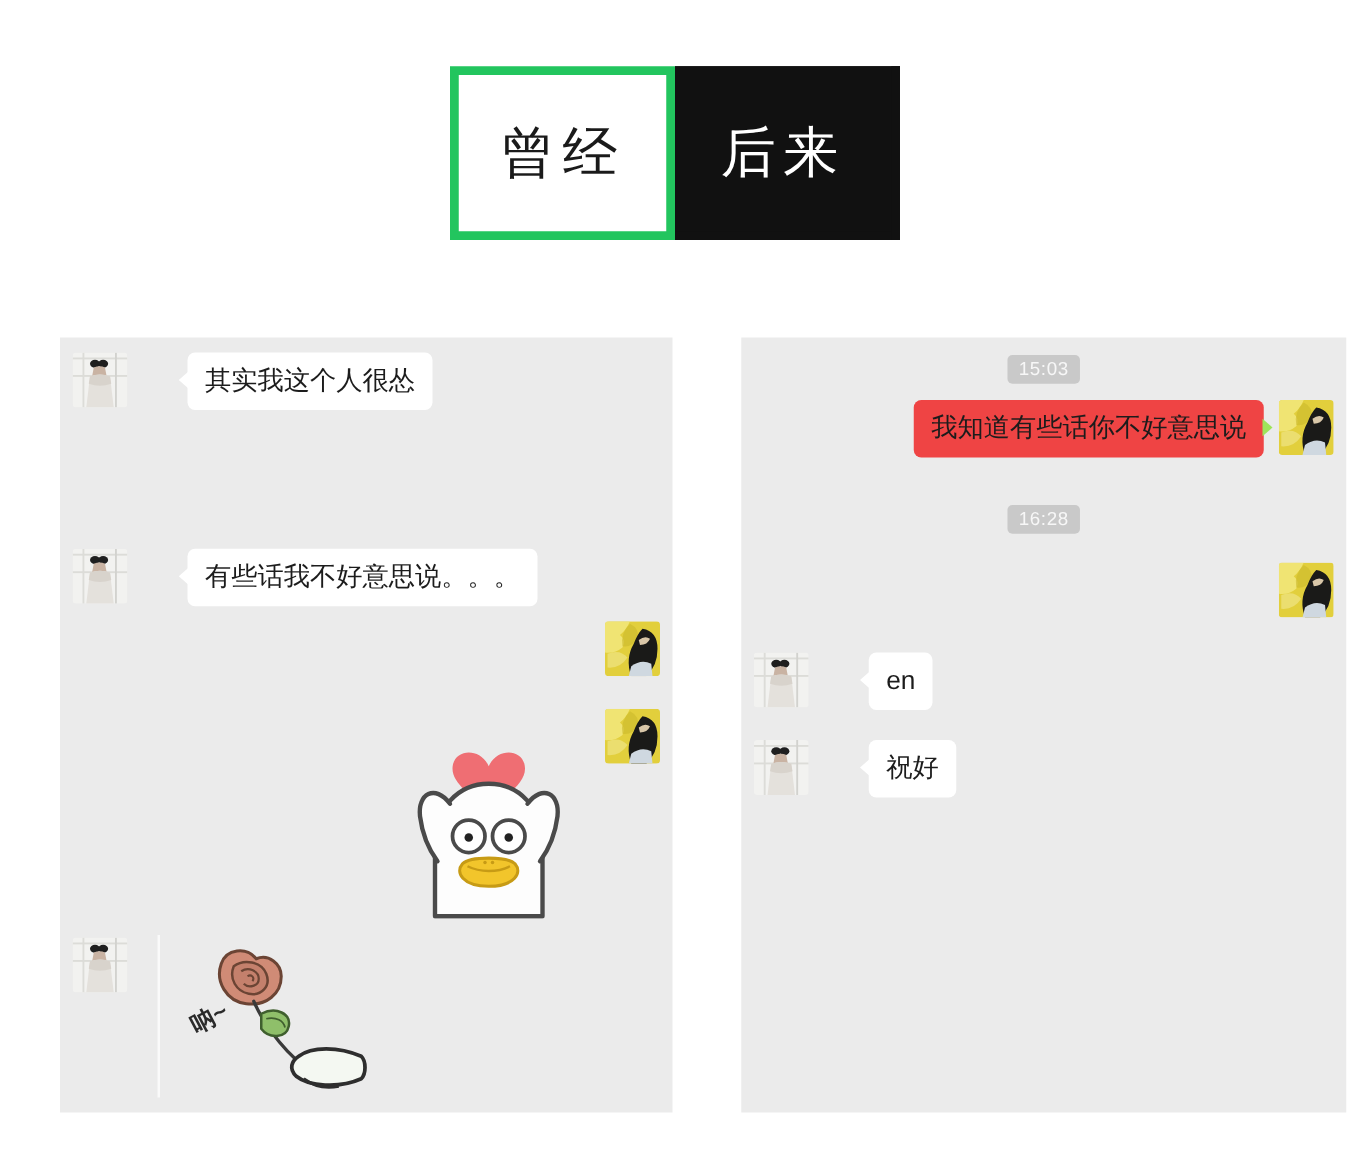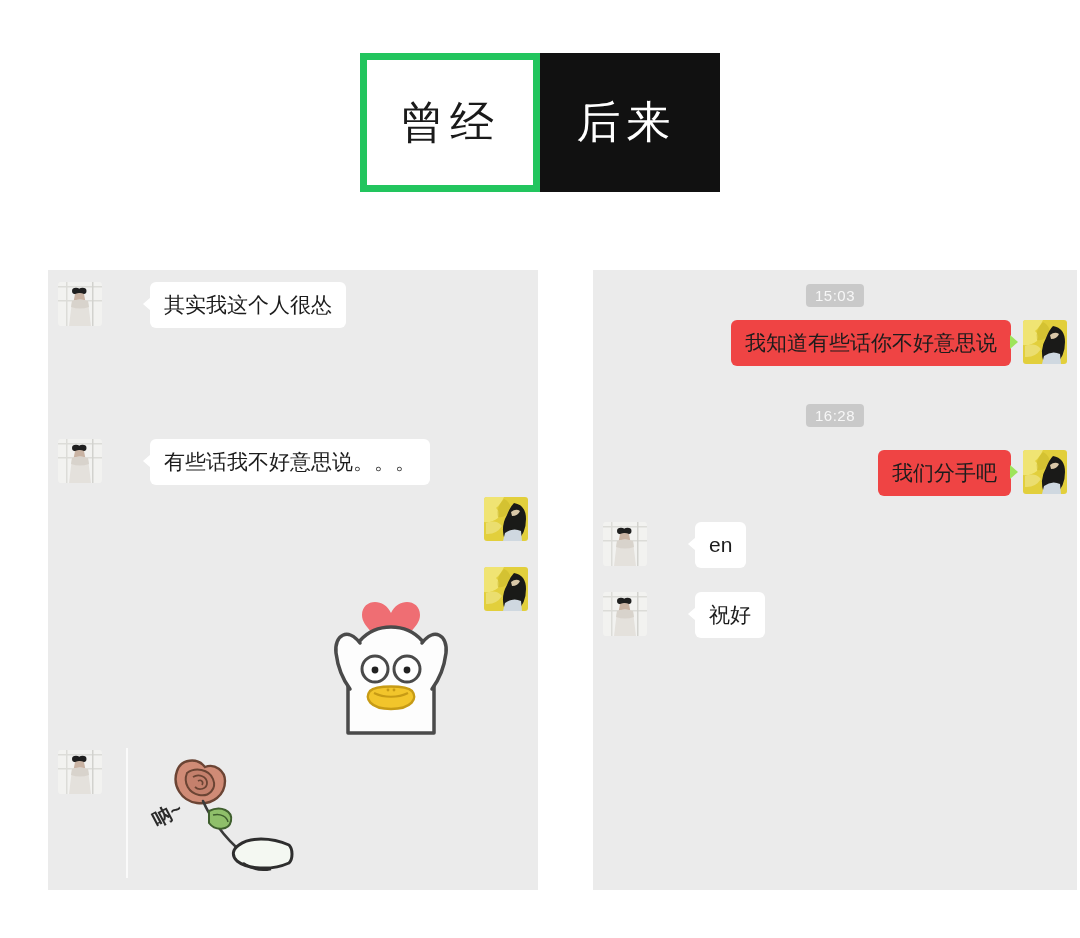--- a/index.html
+++ b/index.html
@@ -305,21 +305,20 @@
       <svg viewBox="0 0 44 44">
         <rect width="44" height="44" fill="#e2cf3c"></rect>
         <path d="M0 0 h20 q-3 7 -8 11 q5 4 2 10 q-6 5 -14 4 z" fill="#f2e87c" opacity="0.85"></path>
         <path d="M20 2 q8 4 6 12 q-4 7 -12 6 q-2 -10 6 -18 z" fill="#cbb92c" opacity="0.6"></path>
         <path d="M2 26 q10 -4 16 3 q-6 9 -16 8 z" fill="#efe485" opacity="0.7"></path>
         <path d="M30 6 q12 2 12 16 q0 14 -9 22 h-12 q-5 -14 2 -26 q3 -8 7 -12 z" fill="#1a1a18"></path>
         <path d="M27 15 q5 -4 9 -1 q-2 5 -8 5 z" fill="#d9c7a8"></path>
         <path d="M21 36 q8 -6 16 -2 l1 10 h-19 z" fill="#cfd8e0"></path>
       </svg>
     </div>
-    <div class="bubble green">我们分手吧</div>
   </div>
 
   <div class="msg-row incoming" style="top:252px;">
     <div class="avatar">
       <svg viewBox="0 0 44 44">
         <rect width="44" height="44" fill="#f2f2f0"></rect>
         <rect x="0" y="4" width="44" height="1.5" fill="#dcdcd8"></rect>
         <rect x="0" y="18" width="44" height="1.5" fill="#dcdcd8"></rect>
         <rect x="8" y="0" width="1.5" height="44" fill="#dcdcd8"></rect>
         <rect x="34" y="0" width="1.5" height="44" fill="#d2d2ce"></rect>

